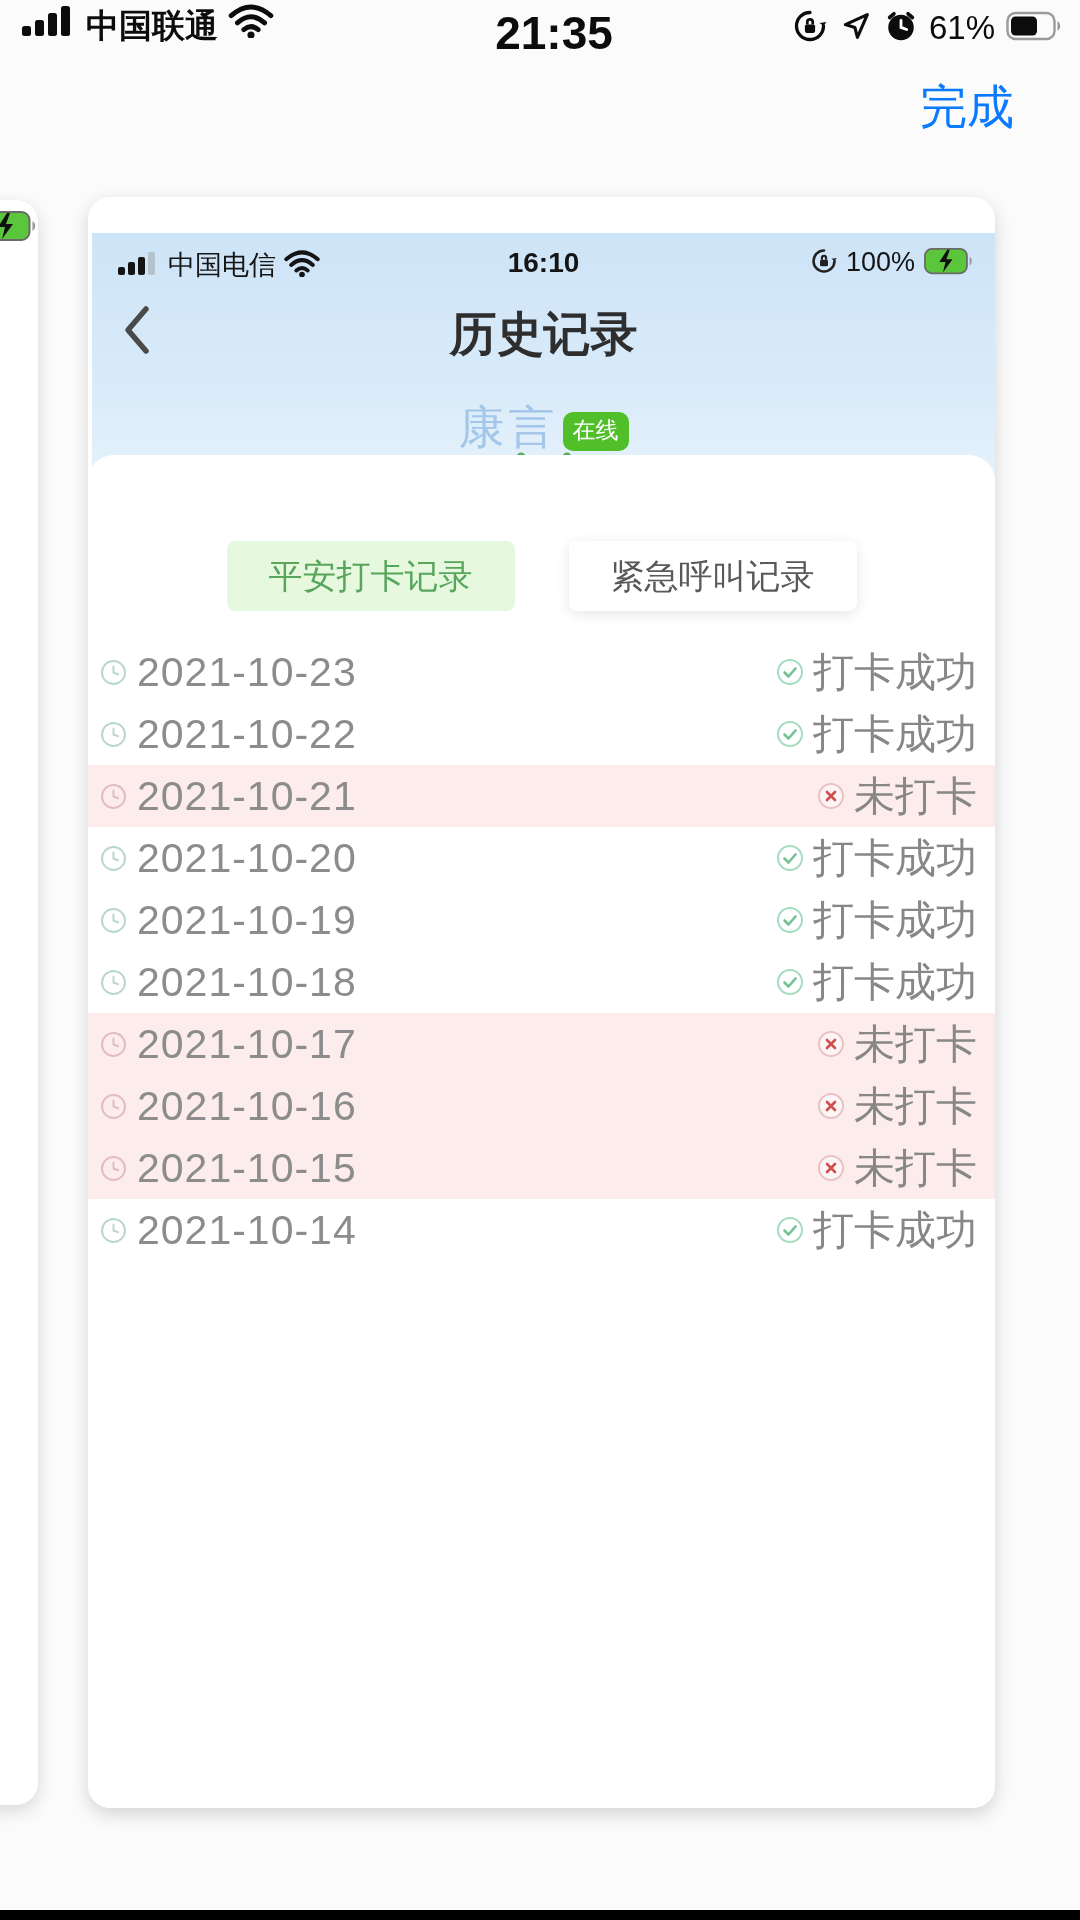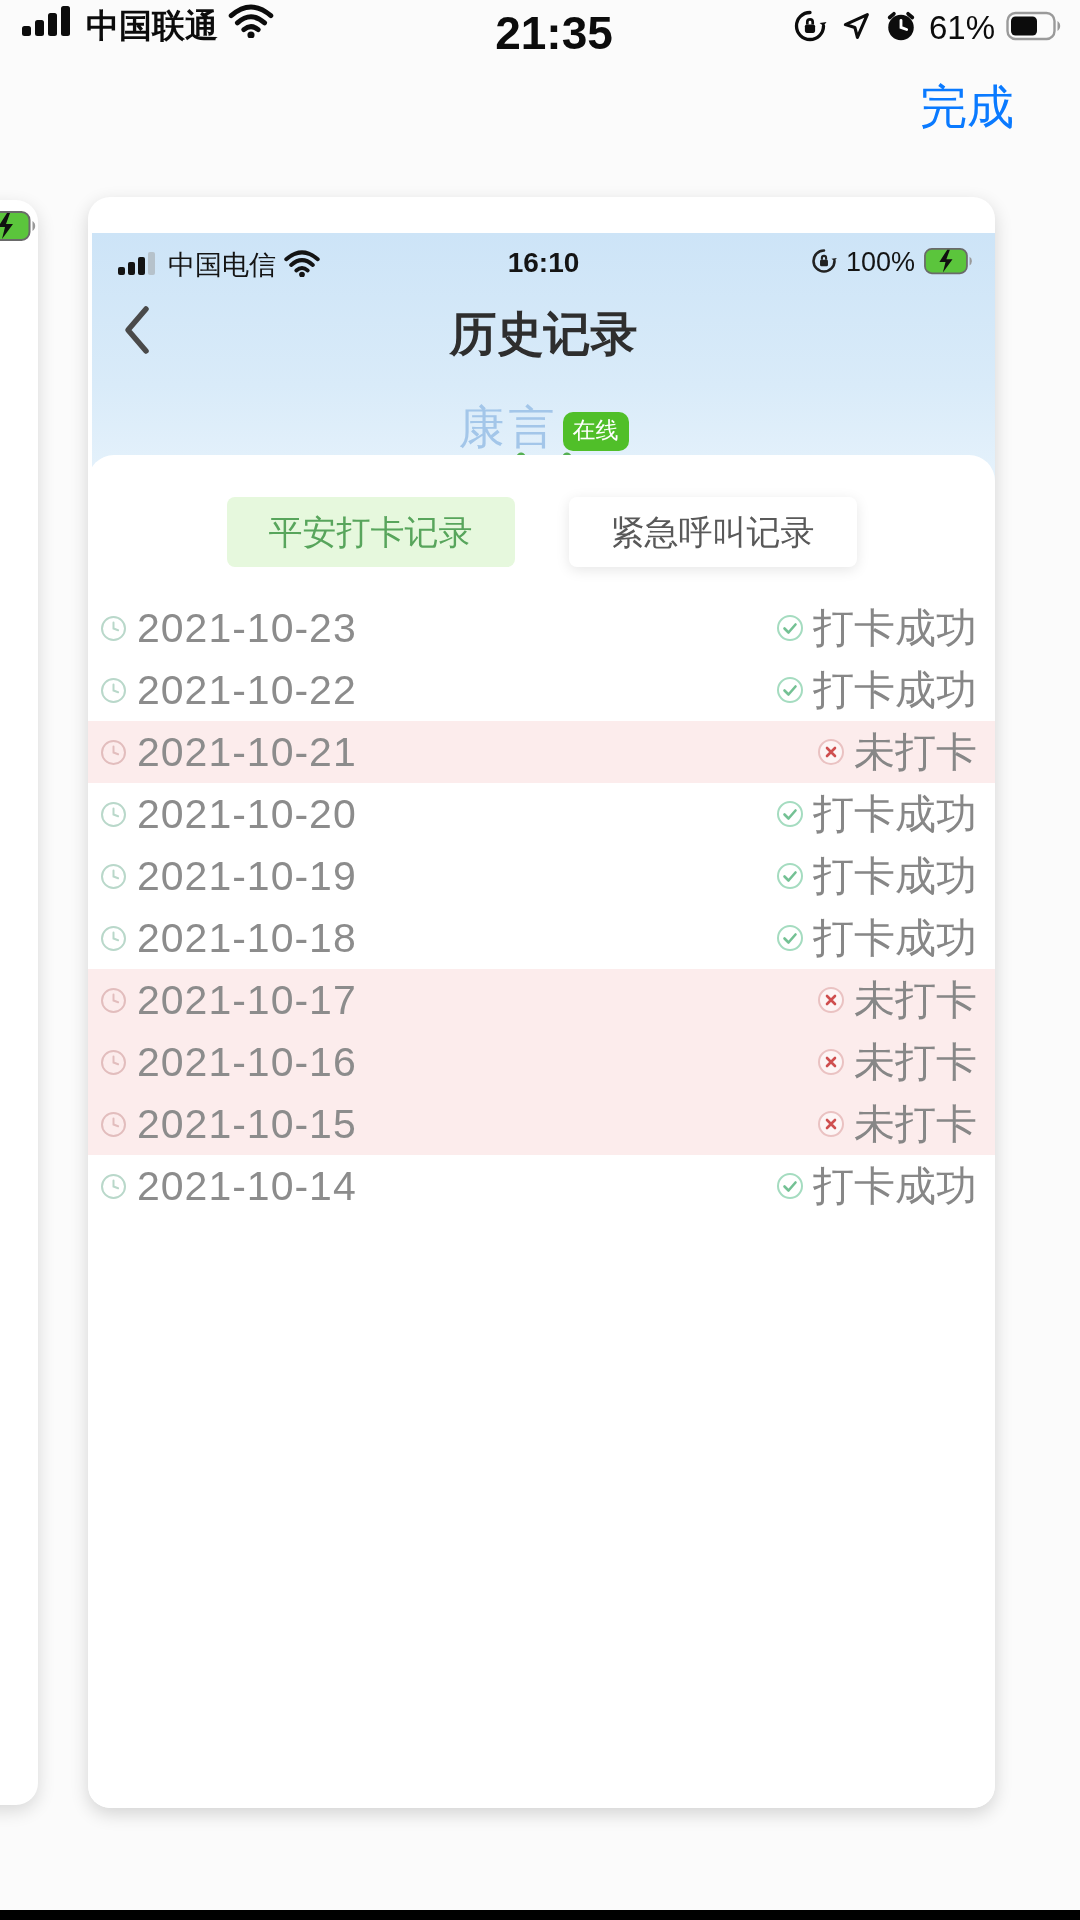--- a/index.html
+++ b/index.html
@@ -70,20 +70,21 @@
   
   .panel {
     position:absolute; top:258px; left:0; right:0; bottom:0;
     background:#fff; border-radius:26px 26px 22px 22px;
   }
   .tabs { display:flex; justify-content:center; gap:54px; margin-top:42px; }
   .tab {
     height:70px; line-height:70px; padding:0 42px;
     font-size:34px; border-radius:8px; border:none; cursor:pointer;
     font-family:"Liberation Sans", sans-serif;
+    margin-top:44px;
   }
   .tab.active { background:#e6f8dd; color:#58a55c; }
   .tab.inactive { background:#fff; color:#595959; box-shadow:0 3px 14px rgba(0,0,0,.10); }
 
   .records { margin-top:30px; }
   .row { display:flex; align-items:center; height:62px; padding:0 18px 0 12px; cursor:default; }
   .row .clock { flex:0 0 auto; display:flex; }
   .row .date { margin-left:10px; font-size:41px; color:#8c8c8c; letter-spacing:1px; }
   .row .spacer { flex:1; }
   .row .sicon { flex:0 0 auto; display:flex; }

